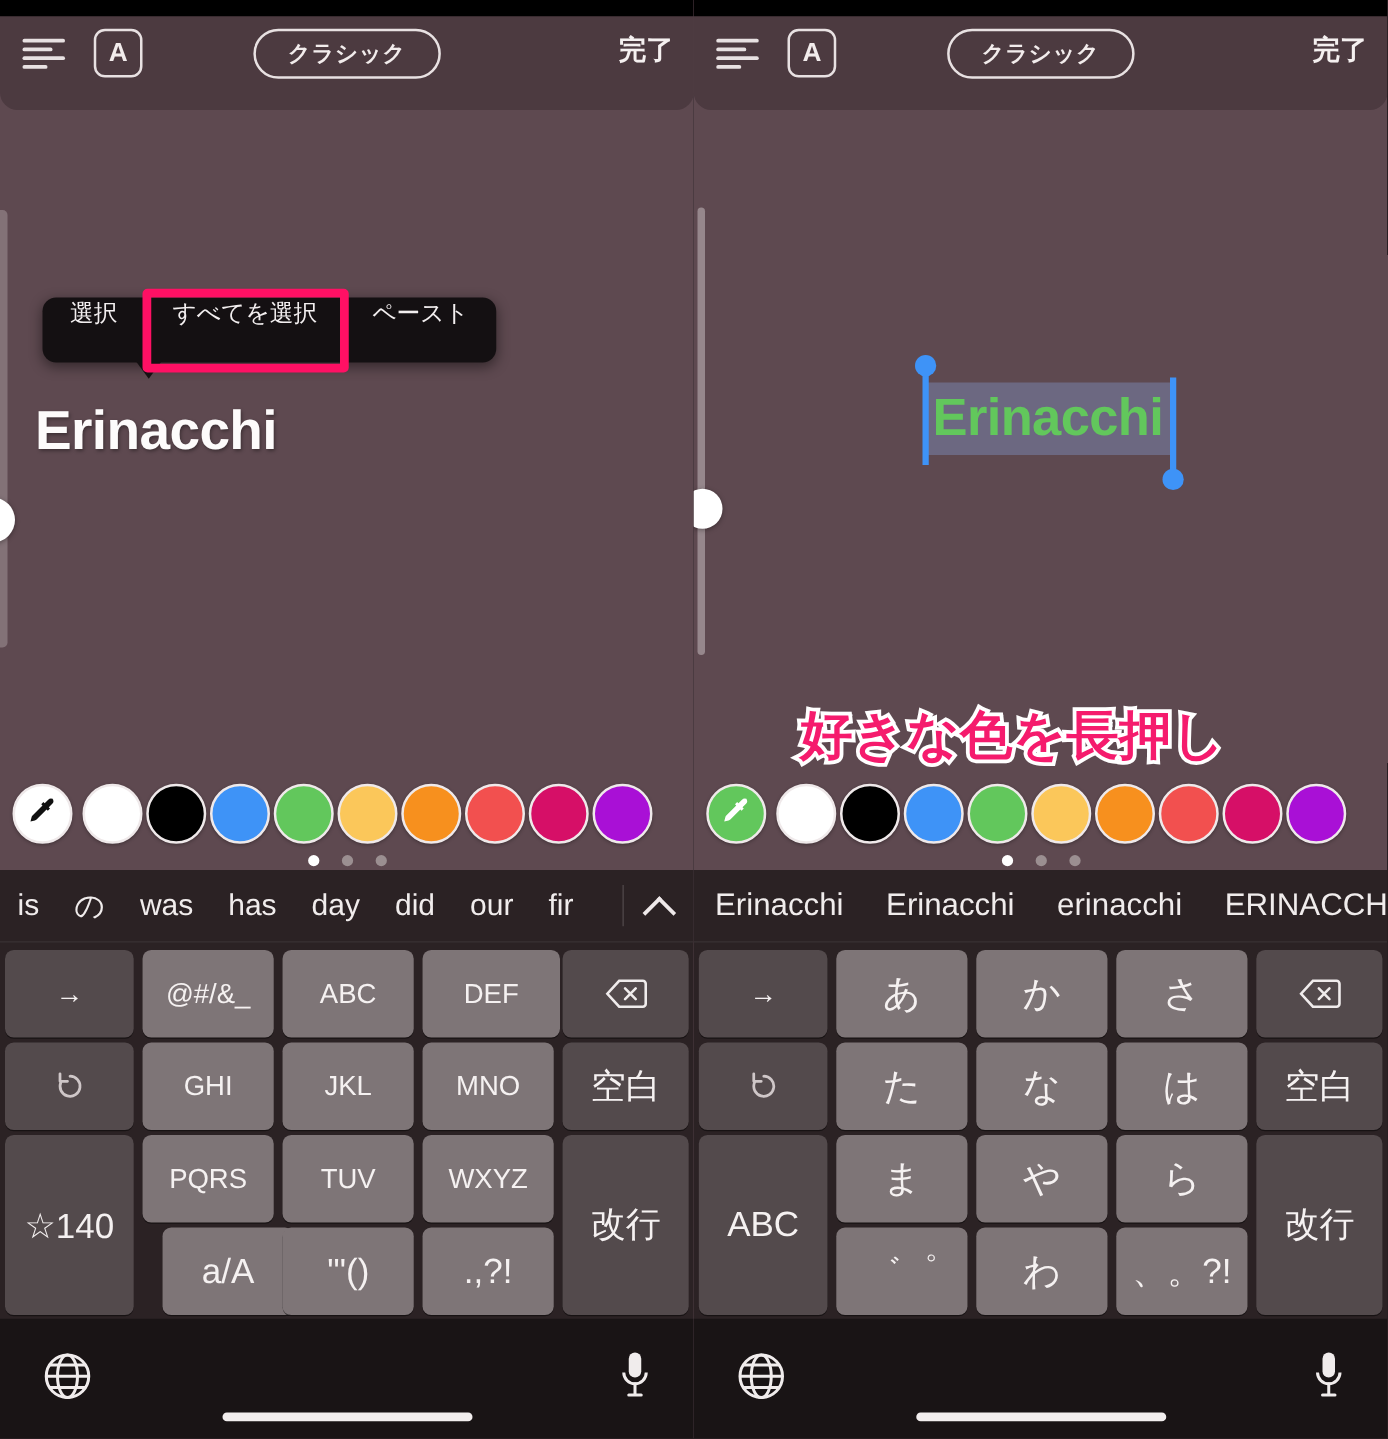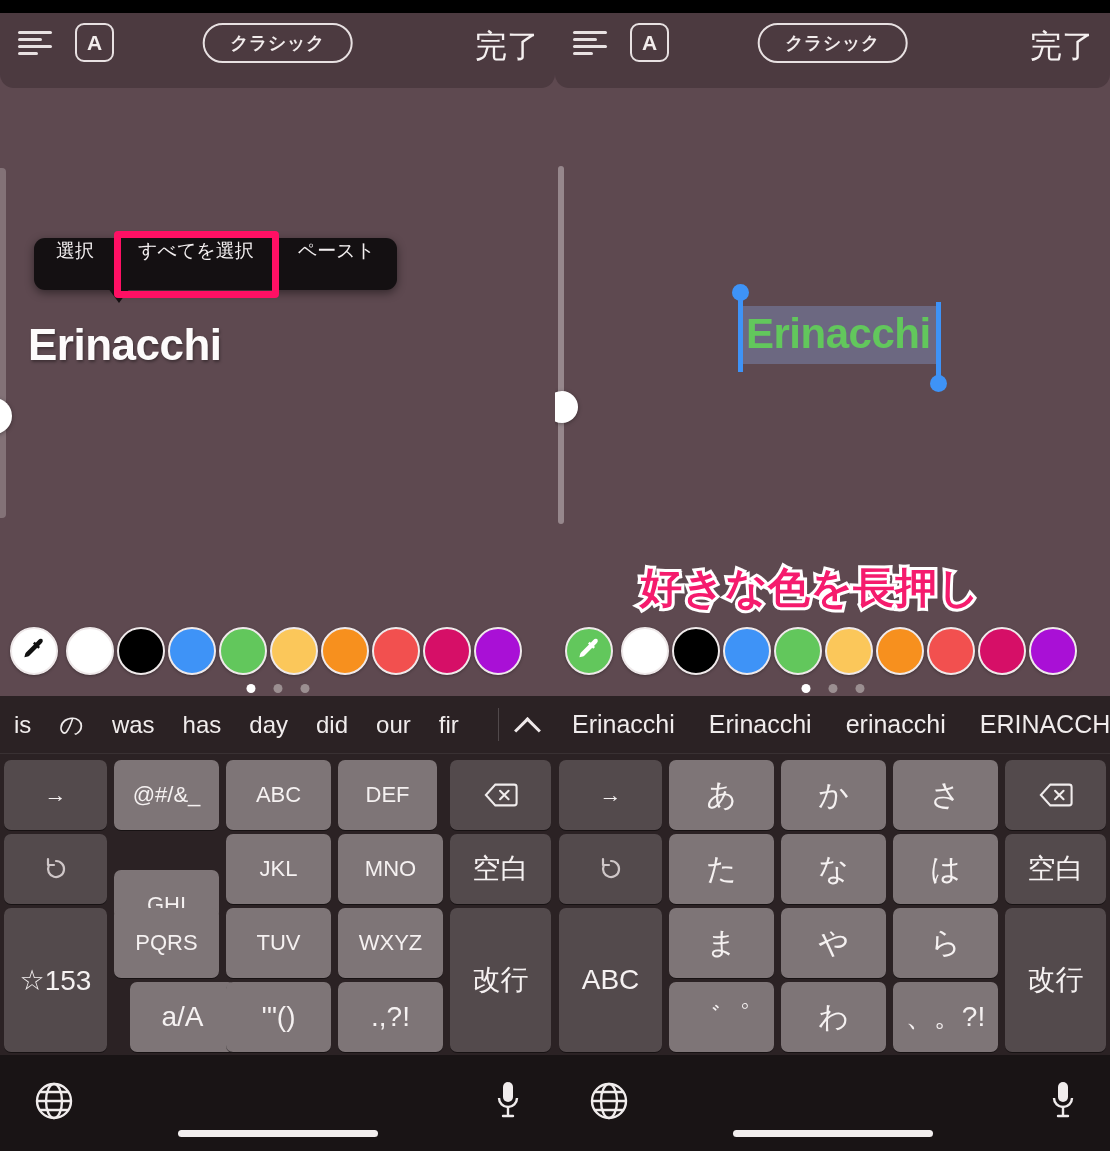--- a/index.html
+++ b/index.html
@@ -41,21 +41,21 @@
 
   .style-pill{
     position:absolute; left:50%; transform:translateX(-50%); top:10px;
     height:40px; padding:0 26px; border:2.5px solid #e8e1e2; border-radius:22px;
     color:#f2ecec; font-size:18px; font-weight:bold; letter-spacing:.5px;
     display:flex; align-items:center; justify-content:center; cursor:pointer;
   }
 
   .done-btn{
     position:absolute; right:16px; top:12px;
-    color:#f5f0f0; font-size:32px; font-weight:normal; cursor:pointer;
+    color:#f5f0f0; font-size:22px; font-weight:bold; cursor:pointer;
   }
 
   
   .canvas{ position:absolute; top:88px; left:0; width:555px; height:530px; }
 
   
   .slider-thick{
     position:absolute; left:-18px; top:80px; width:24px; height:350px;
     background:rgba(220,210,212,.30); border-radius:4px;
   }
@@ -277,40 +277,40 @@
         <div class="sg">fir</div>
         <div class="sg-divider"></div>
         <div class="chev-up"></div>
       </div>
 
       <div class="keygrid">
 
         <div class="key dark" style="left:4px;top:6px;width:103px;height:70px;">→</div>
         <div class="key light" style="left:114px;top:6px;width:105px;height:70px;">@#/&amp;_</div>
         <div class="key light" style="left:226px;top:6px;width:105px;height:70px;">ABC</div>
-        <div class="key light" style="left:338px;top:6px;width:99px;height:70px;">DEF</div>
+        <div class="key light" style="left:338px;top:6px;width:110px;height:70px;">DEF</div>
         <div class="key dark" style="left:450px;top:6px;width:101px;height:70px;">
           <svg viewBox="0 0 36 26">
             <path d="M12 2h20a2.5 2.5 0 0 1 2.5 2.5v17A2.5 2.5 0 0 1 32 24H12L2 13z" fill="none" stroke="#f0ecec" stroke-width="2.2"></path>
             <path d="M17 8.5l9 9M26 8.5l-9 9" stroke="#f0ecec" stroke-width="2.2" stroke-linecap="round"></path>
           </svg>
         </div>
 
         <div class="key dark" style="left:4px;top:80px;width:103px;height:70px;">
           <svg viewBox="0 0 30 30" style="width:30px;height:30px;">
             <path d="M15 7a8 8 0 1 1-7.3 4.8" fill="none" stroke="#cfc7c8" stroke-width="2.2" stroke-linecap="round"></path>
             <path d="M7 5v6h6" fill="none" stroke="#cfc7c8" stroke-width="2.2" stroke-linecap="round" stroke-linejoin="round"></path>
           </svg>
         </div>
-        <div class="key light" style="left:114px;top:80px;width:105px;height:70px;margin-top:36px;">GHI</div>
+        <div class="key light" style="left:114px;top:80px;width:105px;height:70px;">GHI</div>
         <div class="key light" style="left:226px;top:80px;width:105px;height:70px;">JKL</div>
         <div class="key light" style="left:338px;top:80px;width:105px;height:70px;">MNO</div>
         <div class="key dark small" style="left:450px;top:80px;width:101px;height:70px;">空白</div>
 
-        <div class="key dark small" style="left:4px;top:154px;width:103px;height:144px;">☆153</div>
+        <div class="key dark small" style="left:4px;top:154px;width:103px;height:144px;">☆140</div>
         <div class="key light" style="left:114px;top:154px;width:105px;height:70px;">PQRS</div>
         <div class="key light" style="left:226px;top:154px;width:105px;height:70px;">TUV</div>
         <div class="key light" style="left:338px;top:154px;width:105px;height:70px;">WXYZ</div>
         <div class="key dark small" style="left:450px;top:154px;width:101px;height:144px;">改行</div>
 
         <div class="key light small" style="left:130px;top:228px;width:105px;height:70px;">a/A</div>
         <div class="key light small" style="left:226px;top:228px;width:105px;height:70px;">'"()</div>
         <div class="key light small" style="left:338px;top:228px;width:105px;height:70px;">.,?!</div>
       </div>
 

